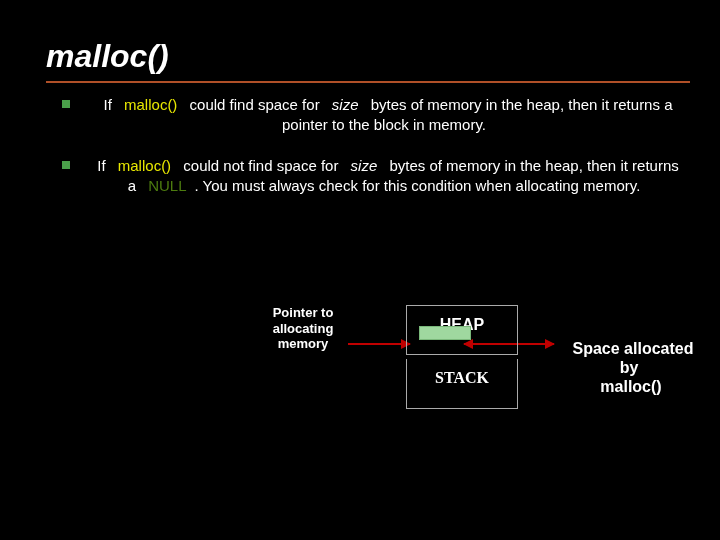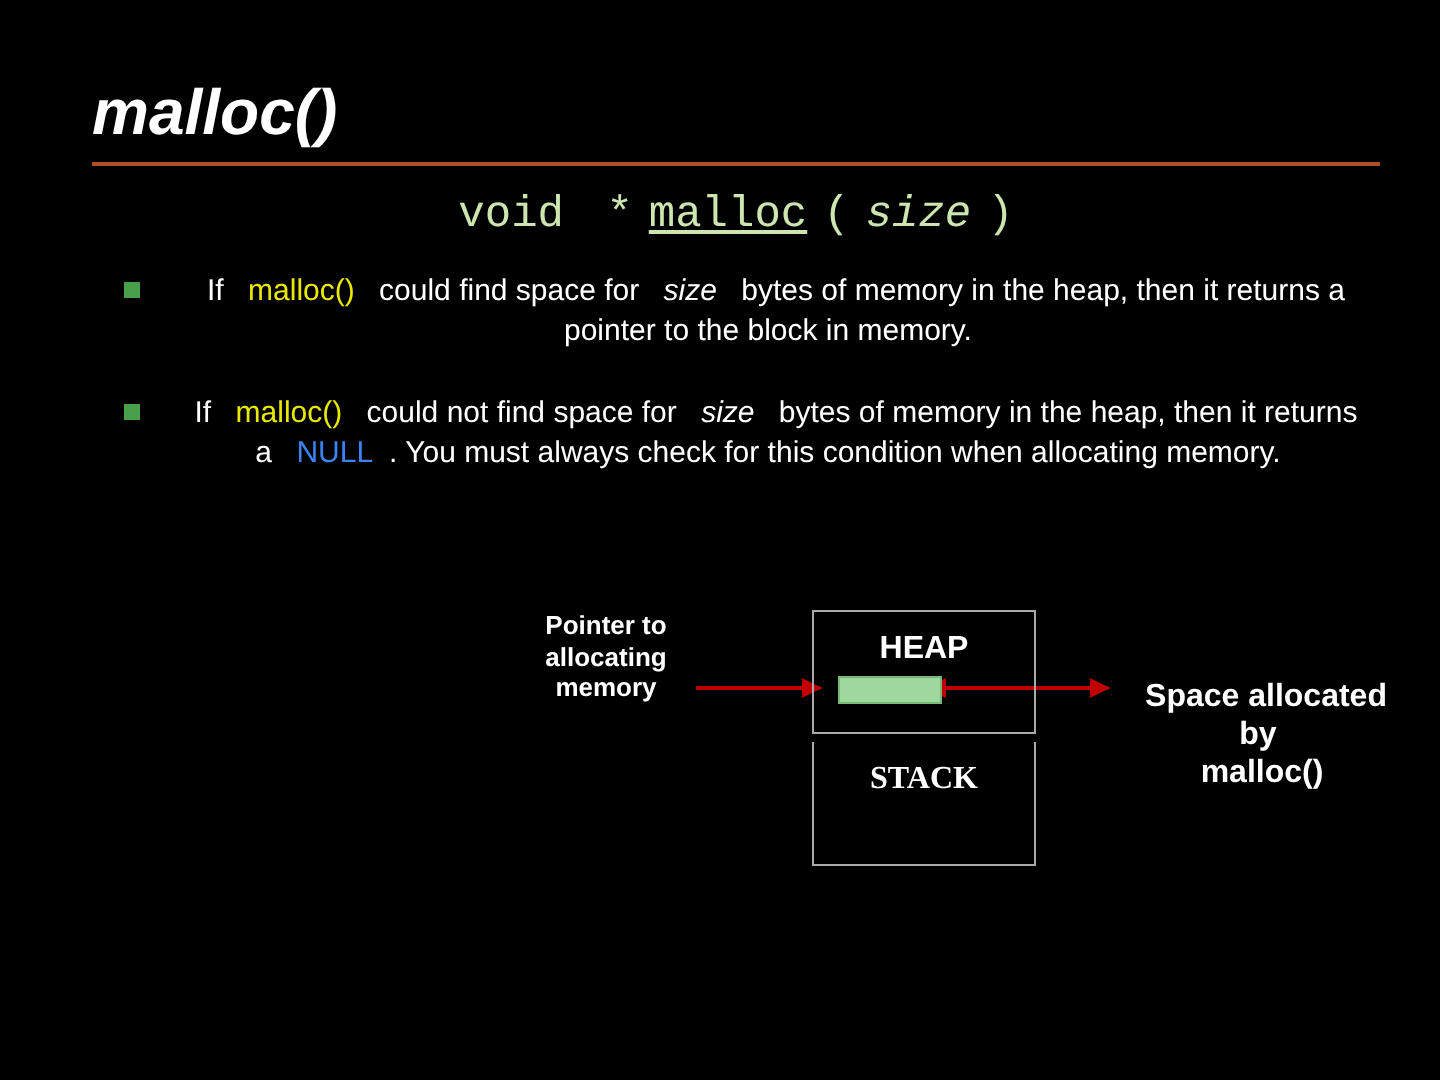--- a/index.html
+++ b/index.html
@@ -54,21 +54,21 @@
     content: "";
     position: absolute;
     left: 6px;
     top: 5px;
     width: 8px;
     height: 8px;
     background: #4aa04a;
   }
   .emph-ital { font-style: italic; }
   .emph-yellow { color: #e8e800; }
-  .emph-red { color: #3b82f6; }
+  .emph-red { color: #4d7c0f; }
   .diagram {
     position: absolute;
     left: 0;
     top: 285px;
     width: 720px;
     height: 240px;
   }
   .ptr-label {
     position: absolute;
     left: 232px;
@@ -80,21 +80,21 @@
     line-height: 1.2;
   }
   .mem-stack {
     position: absolute;
     left: 386px;
     top: 0;
     width: 120px;
   }
   .mem-box {
     border: 1px solid #aaa;
-    height: 62px;
+    height: 50px;
     display: flex;
     align-items: flex-start;
     justify-content: center;
     padding-top: 6px;
     font-size: 16px;
     font-weight: bold;
     position: relative;
   }
   .mem-box + .mem-box { border-top: none; font-family: Liberation Serif, serif; }
   .alloc-block {
@@ -162,24 +162,20 @@
     border-bottom: 5px solid transparent;
   }
 </style>
 </head>
 <body>
 
 <div class="slide">
   <div class="title">malloc()</div>
   <hr class="title-rule">
 
-  <div class="signature">
-    <span class="sig-void">void</span>
-    <span class="sig-star">*</span><span class="sig-fn">malloc</span><span class="sig-paren">(</span><span class="sig-arg">size</span><span class="sig-paren">)</span>
-  </div>
 
   <ul class="bullets">
     <li>
       <span>If </span><span class="emph-yellow">malloc()</span><span> could find space for </span><span class="emph-ital">size</span><span> bytes of memory in the heap, then it returns a pointer to the block in memory.</span>
     </li>
     <li>
       <span> If </span><span class="emph-yellow">malloc()</span><span> could not find space for </span><span class="emph-ital">size</span><span> bytes of memory in the heap, then it returns a </span><span class="emph-red">NULL</span><span>. You must always check for this condition when allocating memory.</span>
     </li>
   </ul>
 </div>

